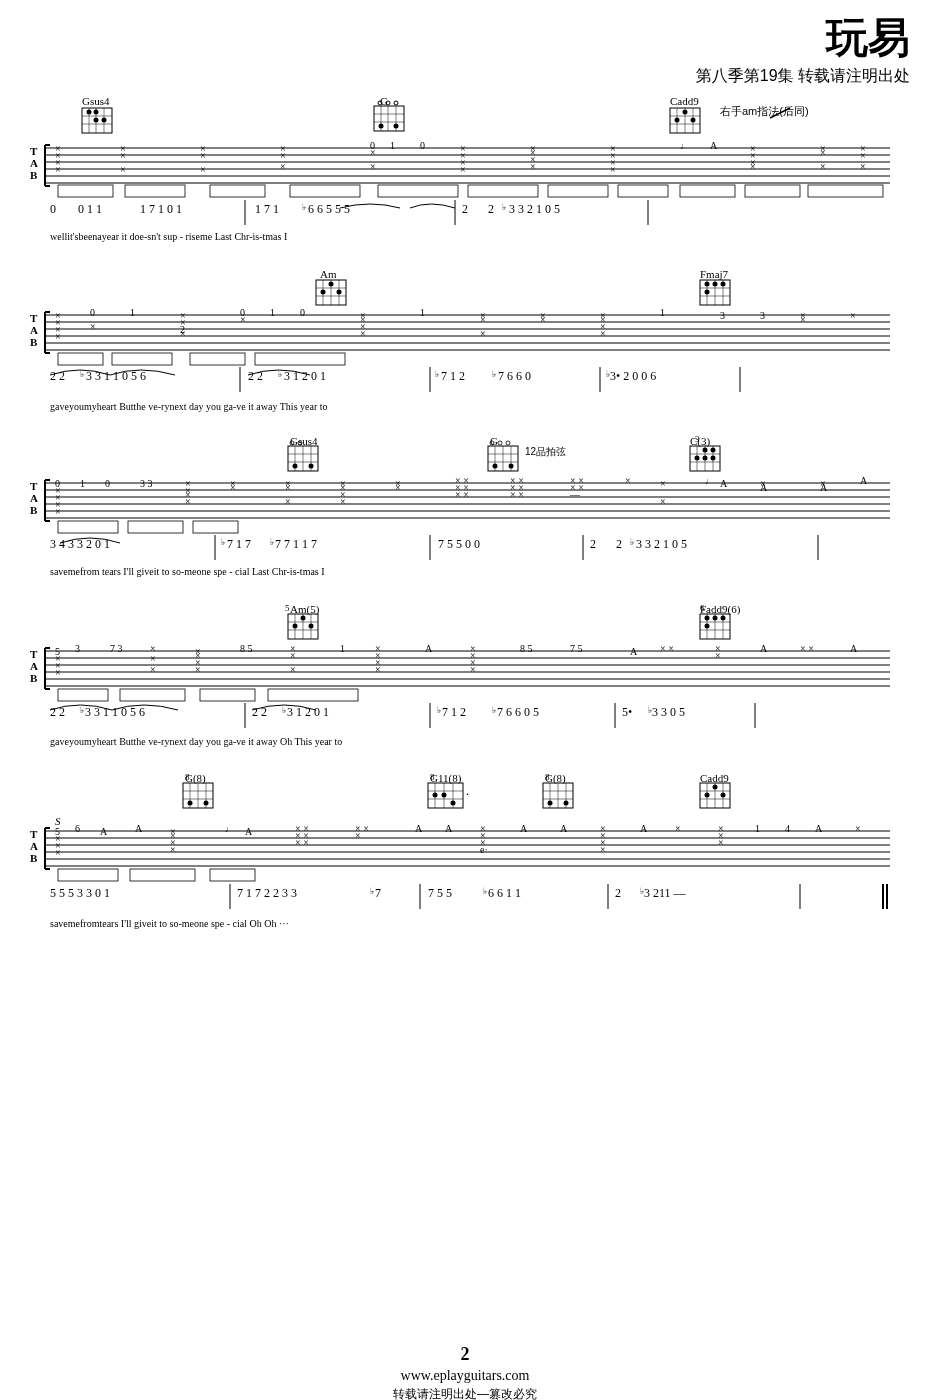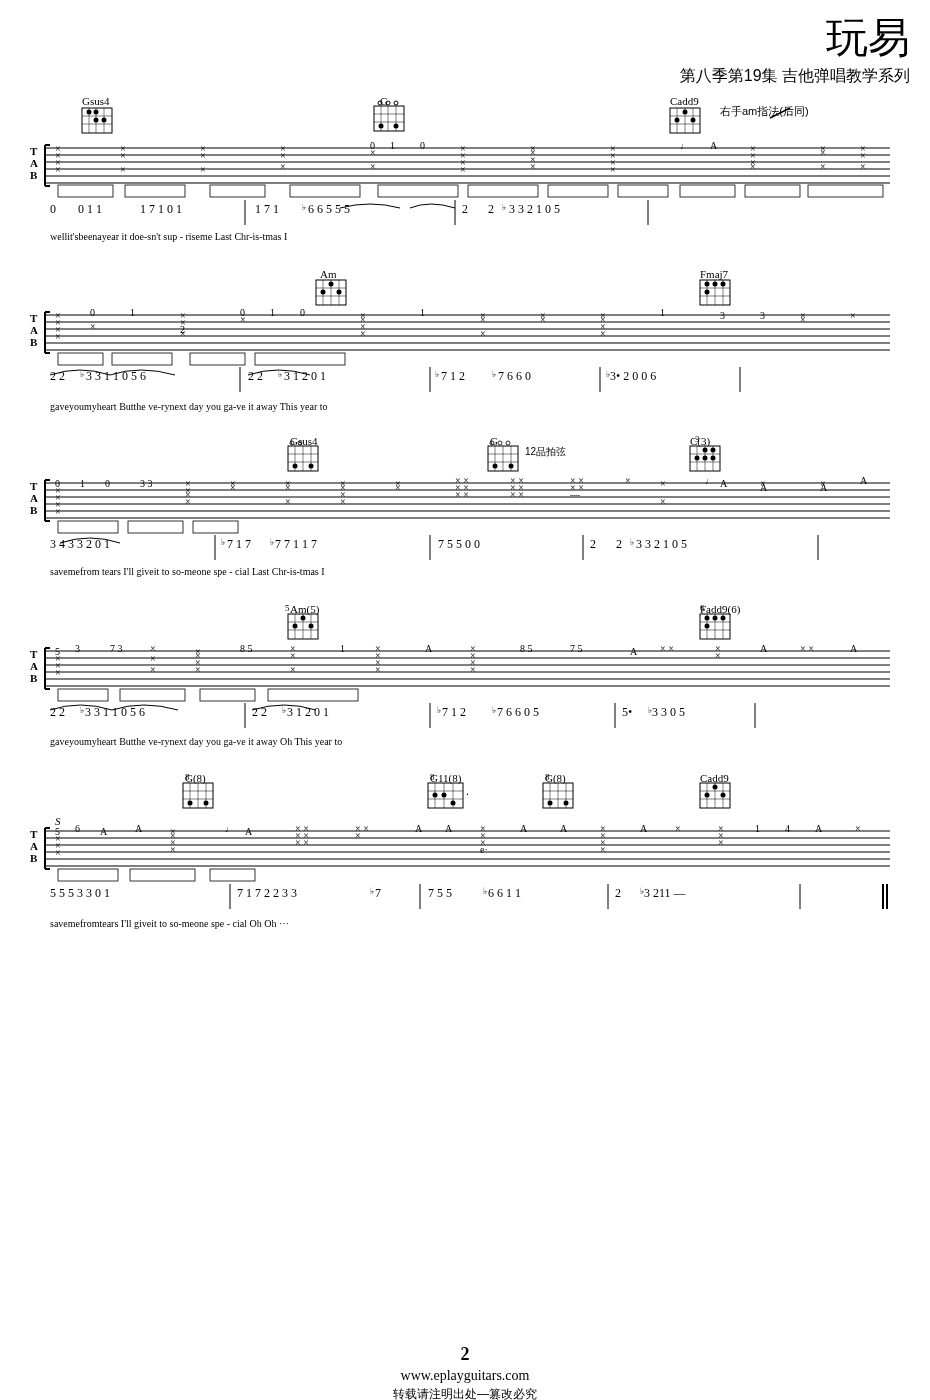--- a/index.html
+++ b/index.html
@@ -14,21 +14,21 @@
 
     
     .header {
       position: absolute;
       top: 10px;
       right: 20px;
       text-align: right;
     }
     .logo {
       font-size: 42px;
-      font-weight: normal;
+      font-weight: bold;
       color: #000;
       font-family: 'SimHei', 'STHeiti', sans-serif;
     }
     .subtitle {
       font-size: 16px;
       color: #000;
       font-family: 'SimHei', 'STHeiti', sans-serif;
     }
 
     
@@ -48,21 +48,21 @@
       height: 1400px;
     }
   </style>
 </head>
 <body>
 
 <div class="music-page">
 
   <div class="header">
     <div class="logo">玩易</div>
-    <div class="subtitle">第八季第19集 吉他弹唱教学系列</div>
+    <div class="subtitle">第八季第19集 转载请注明出处</div>
   </div>
 
   <svg class="main-svg" xmlns="http://www.w3.org/2000/svg">
 
     <text x="82" y="105" font-size="11" font-family="Times New Roman">Gsus4</text>
     <rect x="82" y="108" width="30" height="25" fill="none" stroke="#000" stroke-width="1"></rect>
     <line x1="82" y1="116" x2="112" y2="116" stroke="#000" stroke-width="0.5"></line>
     <line x1="82" y1="124" x2="112" y2="124" stroke="#000" stroke-width="0.5"></line>
     <line x1="89" y1="108" x2="89" y2="133" stroke="#000" stroke-width="0.5"></line>
     <line x1="96" y1="108" x2="96" y2="133" stroke="#000" stroke-width="0.5"></line>

